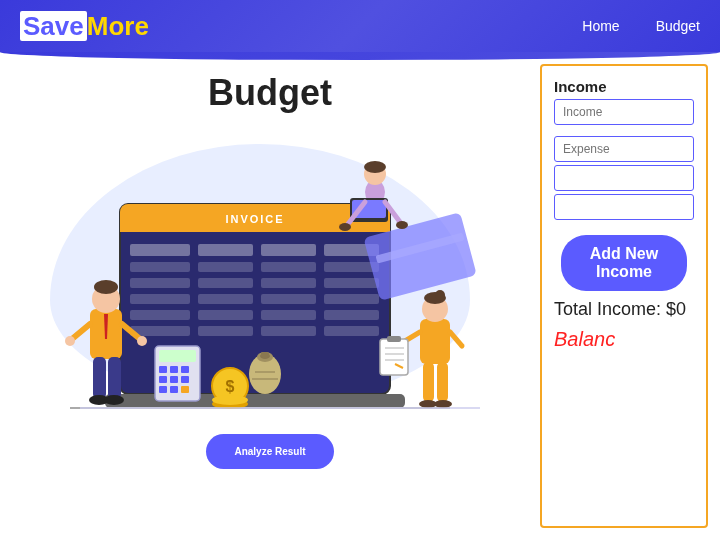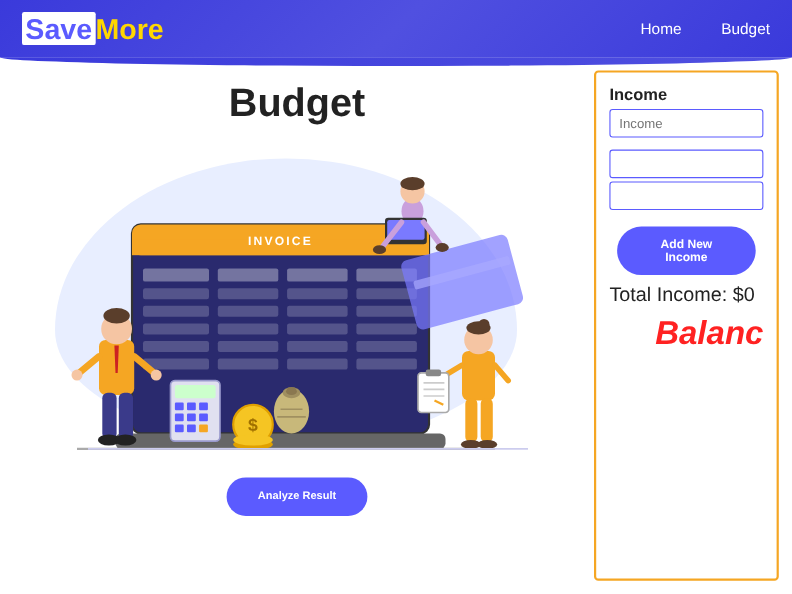--- a/index.html
+++ b/index.html
@@ -140,41 +140,40 @@
       outline: none;
       margin-bottom: 3px;
     }
 
     .add-income-btn {
       background: #5b5bff;
       color: white;
       border: none;
       padding: 10px 14px;
       border-radius: 25px;
-      font-size: 11px;
+      font-size: 16px;
       font-weight: bold;
       cursor: pointer;
       width: 90%;
       margin: 4px auto 0;
       display: block;
       text-align: center;
     }
 
     .total-income {
       font-size: 18px;
       font-weight: normal;
       color: #222;
     }
 
     .balance-label {
-      font-size: 30px;
-      font-weight: 700;
+      font-size: 20px;
+      font-weight: 400;
       color: #ff2222;
       font-style: italic;
-      text-align: right;
     }
   </style>
 </head>
 <body>
 
 <div class="header">
   <div class="logo">
     <span style="color:#5b5bff;background:#fff;padding:0 3px;border-radius:2px;">Save</span><span style="color:#ffd700;">More</span>
   </div>
   <nav class="nav">
@@ -333,20 +332,21 @@
   </div>
 
   <div class="right-panel">
 
     <div>
       <div class="section-title">Income</div>
       <input class="input-field" type="text" placeholder="Income" style="">
     </div>
 
     <div>
+      <input class="input-field" type="text" placeholder="Expense" style="">
       <input class="input-field" type="text" placeholder="" style="">
       <input class="input-field" type="text" placeholder="" style="">
     </div>
 
     <button class="add-income-btn">Add New<br>Income</button>
 
     <div class="total-income">Total Income: $0</div>
 
     <div class="balance-label">Balanc</div>
   </div>

